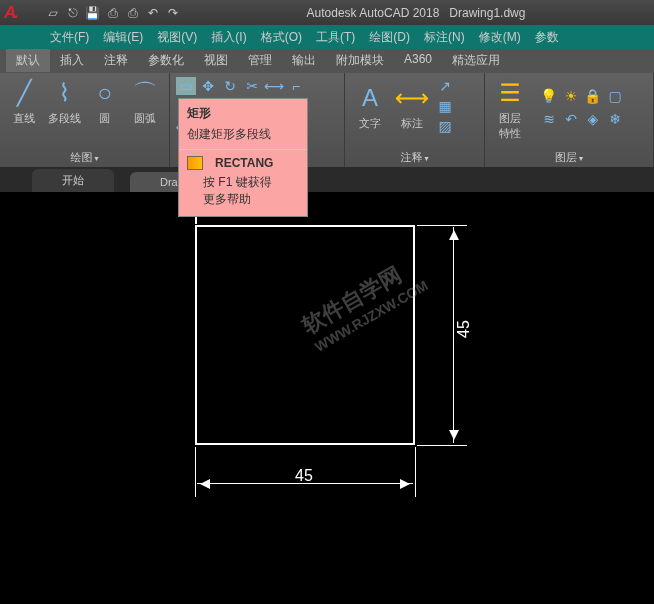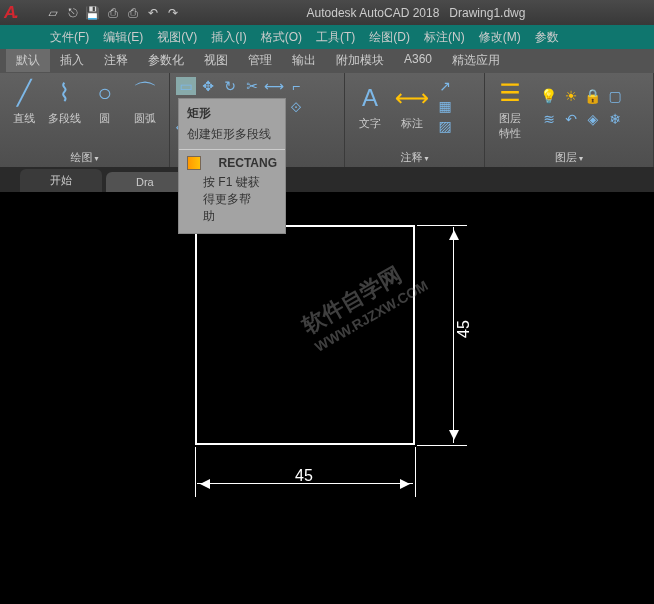--- a/index.html
+++ b/index.html
@@ -24,30 +24,30 @@
     .panel-title::after { content: " ▾"; font-size: 8px; }
     .panel-row { display: flex; gap: 4px; align-items: center; }
     .panel-row.small-icons { gap: 2px; margin-bottom: 3px; }
     .small-icon { width: 20px; height: 18px; display: flex; align-items: center; justify-content: center; font-size: 14px; color: #7db8e8; }
     
     .big-btn { width: 38px; display: flex; flex-direction: column; align-items: center; gap: 2px; cursor: pointer; }
     .big-btn .icon { width: 32px; height: 32px; display: flex; align-items: center; justify-content: center; font-size: 24px; color: #7db8e8; }
     .big-btn .label { color: #ccc; font-size: 11px; text-align: center; white-space: nowrap; }
     
     .file-tabs { height: 24px; background: #2a2a2a; display: flex; align-items: end; padding: 0 20px; }
-    .file-tab { padding: 4px 30px; background: #3a3a3a; color: #ccc; font-size: 11px; border-radius: 6px 6px 0 0; margin-right: 4px; cursor: pointer; }
+    .file-tab { padding: 4px 30px; background: #3a3a3a; color: #ccc; font-size: 11px; border-radius: 6px 6px 0 0; margin-right: 4px; cursor: pointer; margin-left: 12px; }
     .file-tab.active { background: #525252; }
     
     .canvas { position: absolute; top: 192px; left: 0; right: 0; bottom: 0; background: #000; }
     
-    .tooltip { position: absolute; top: 98px; left: 178px; width: 108px; background: #a3a3a3; border: 1px solid #888; font-size: 12px; z-index: 100; padding-bottom: 6px; }
+    .tooltip { position: absolute; top: 98px; left: 178px; width: 130px; background: #fca5a5; border: 1px solid #888; font-size: 12px; z-index: 100; padding-bottom: 6px; }
     .tooltip-title { font-weight: bold; padding: 6px 8px 2px; color: #333; }
     .tooltip-sub { padding: 2px 8px 6px; color: #333; }
     .tooltip-divider { border-top: 1px solid #ccc; }
-    .tooltip-cmd { padding: 6px 8px 2px; display: flex; align-items: flex-end; gap: 18px; font-weight: bold; color: #333; }
+    .tooltip-cmd { padding: 6px 8px 2px; display: flex; align-items: flex-end; gap: 12px; font-weight: bold; color: #333; }
     .tooltip-cmd-icon { width: 16px; height: 14px; background: linear-gradient(90deg, #ff9800, #ffc107); border: 1px solid #765; }
     .tooltip-help { padding: 2px 24px; color: #333; }
     
     .drawing { position: absolute; top: 225px; left: 195px; }
     .rect { width: 220px; height: 220px; border: 2px solid #fff; position: relative; }
     .dim-right-num { position: absolute; left: 260px; top: 95px; color: #fff; font-size: 16px; transform: rotate(-90deg); }
     .dim-bottom-num { position: absolute; left: 100px; top: 242px; color: #fff; font-size: 16px; }
     .ext-line { background: #fff; position: absolute; }
     .arrow-h::before, .arrow-h::after { content: ""; position: absolute; top: -4px; border: 5px solid transparent; }
     .arrow-h::before { left: -2px; border-right: 10px solid #fff; }

